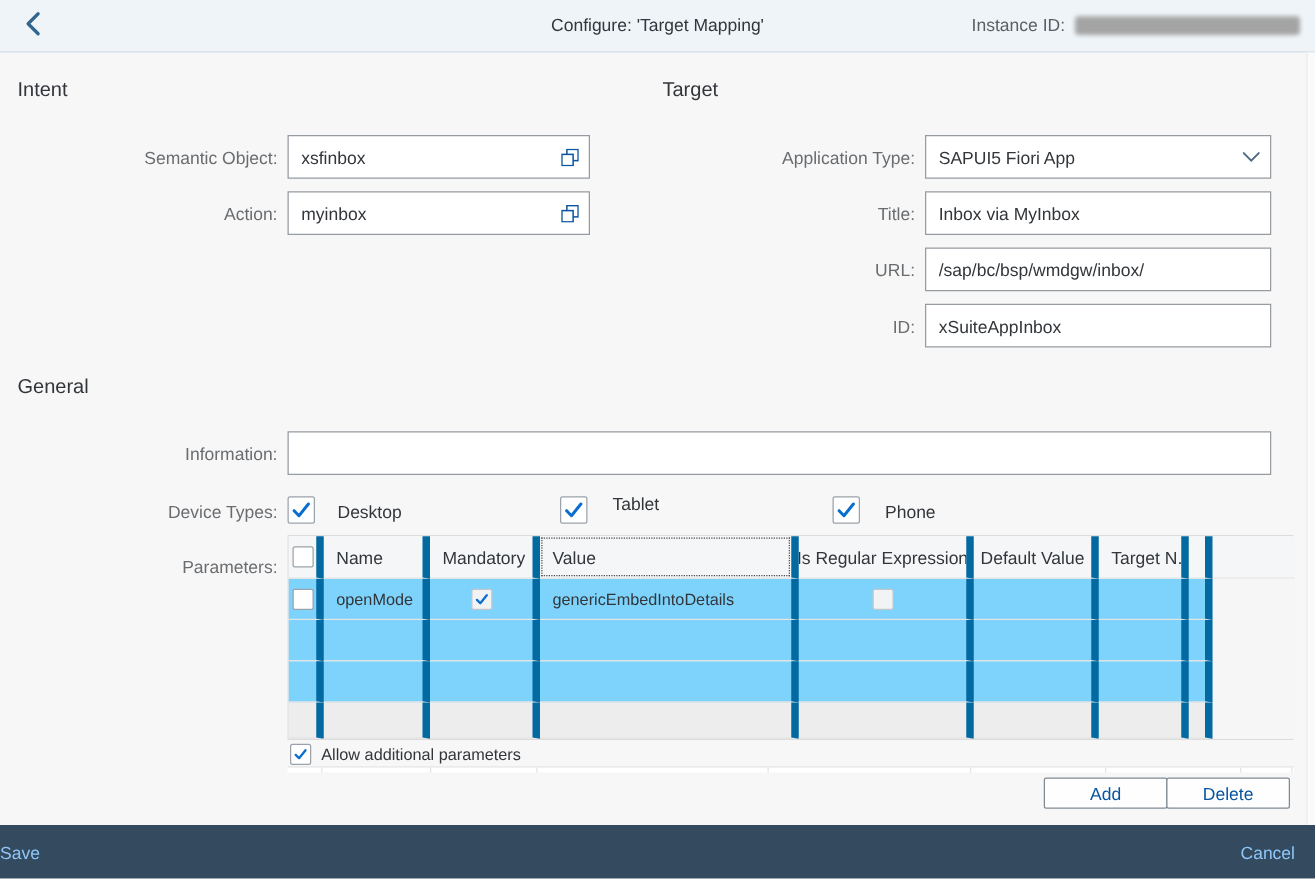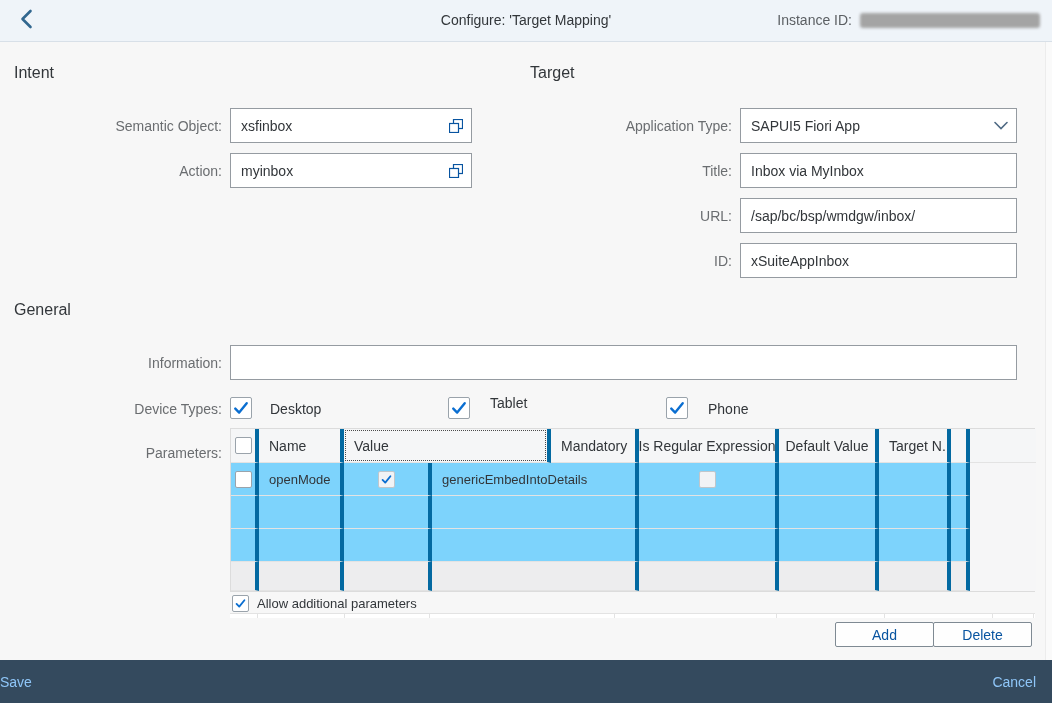--- a/index.html
+++ b/index.html
@@ -31,21 +31,21 @@
   .cb-sm{width:17px;height:17px;}
   .cb-dim{background:#f2f3f5;border-color:#c0c6cb;}
   .cb-lbl{font-size:14px;color:#32363a;}
 
   
   .ptable{position:absolute;left:230px;top:428px;width:805px;display:flex;border:1px solid #dcdcdc;background:#fff;}
   .pt-main{width:739px;flex:0 0 auto;}
   .pt-row{display:flex;height:33px;background:#7dd3fc;}
   .pt-hrow{height:34px;background:#f5f6f7;}
   .pt-grow{height:29px;background:#ededee;}
-  .pt-cell{border-right:4px solid #0369a1;border-bottom:1px solid #e3e3e3;display:flex;align-items:center;overflow:hidden;position:relative;text-align:center;}
+  .pt-cell{border-right:6px solid #0369a1;border-bottom:1px solid #e3e3e3;display:flex;align-items:center;overflow:hidden;position:relative;text-align:center;}
   .pt-h{font-size:14px;color:#32363a;white-space:nowrap;}
   .pt-t{font-size:13px;color:#32363a;white-space:nowrap;}
   .pad{padding-left:10px;}
   .ctr{justify-content:center;}
   .col-cb{width:28px;flex:0 0 auto;justify-content:center;}
   .col-name{width:85px;flex:0 0 auto;}
   .col-mand{width:88px;flex:0 0 auto;}
   .col-val{width:207px;flex:0 0 auto;}
   .col-regex{width:140px;flex:0 0 auto;}
   .col-def{width:100px;flex:0 0 auto;}
@@ -174,22 +174,22 @@
   <div class="fld-label" style="left:0;top:445px;">Parameters:</div>
 
   <div class="ptable">
     <div class="pt-main">
 
       <div class="pt-row pt-hrow">
         <div class="pt-cell col-cb">
           <span class="cb cb-sm"></span>
         </div>
         <div class="pt-cell col-name pad pt-h">Name</div>
+        <div class="pt-cell col-mand pad pt-h">Mandatory</div>
         <div class="pt-cell col-val pad pt-h focus-cell">Value</div>
-        <div class="pt-cell col-mand pad pt-h">Mandatory</div>
         <div class="pt-cell col-regex ctr pt-h">Is Regular Expression</div>
         <div class="pt-cell col-def ctr pt-h">Default Value</div>
         <div class="pt-cell col-tgt pad pt-h">Target N...</div>
         <div class="pt-cell col-fill"></div>
       </div>
 
       <div class="pt-row">
         <div class="pt-cell col-cb">
           <span class="cb cb-sm"></span>
         </div>

